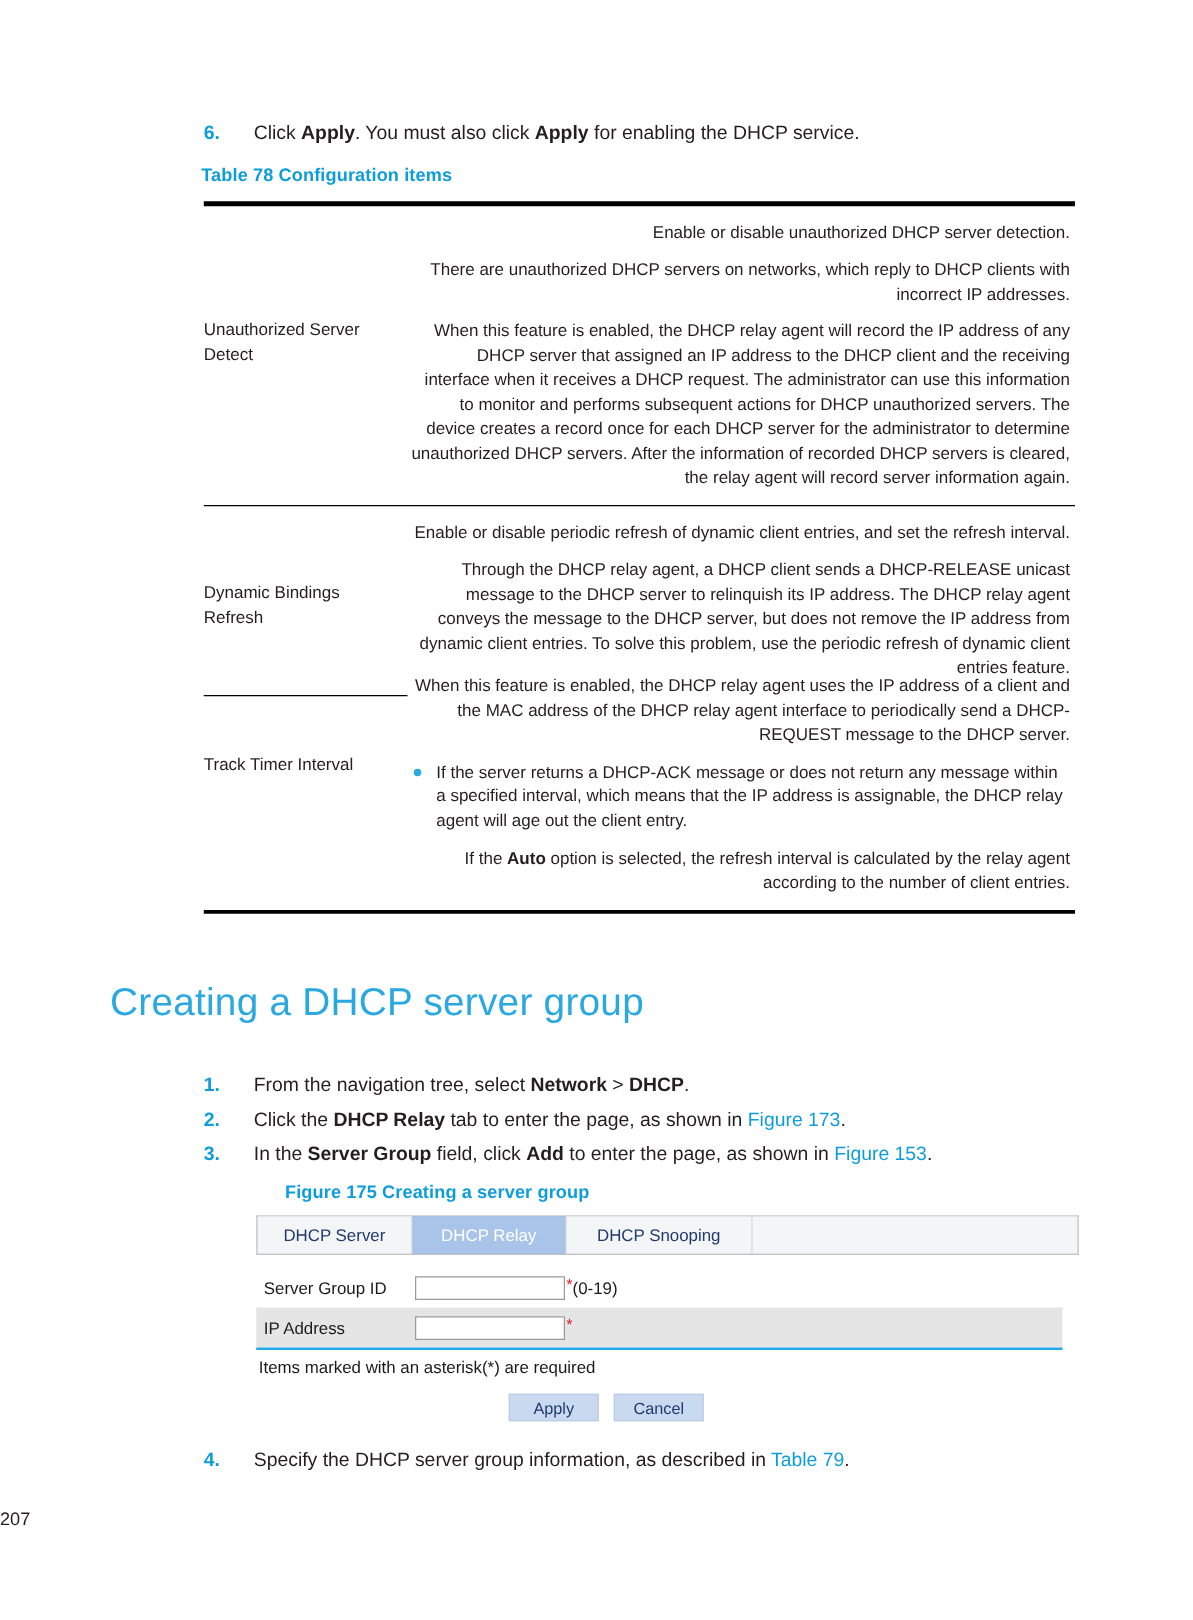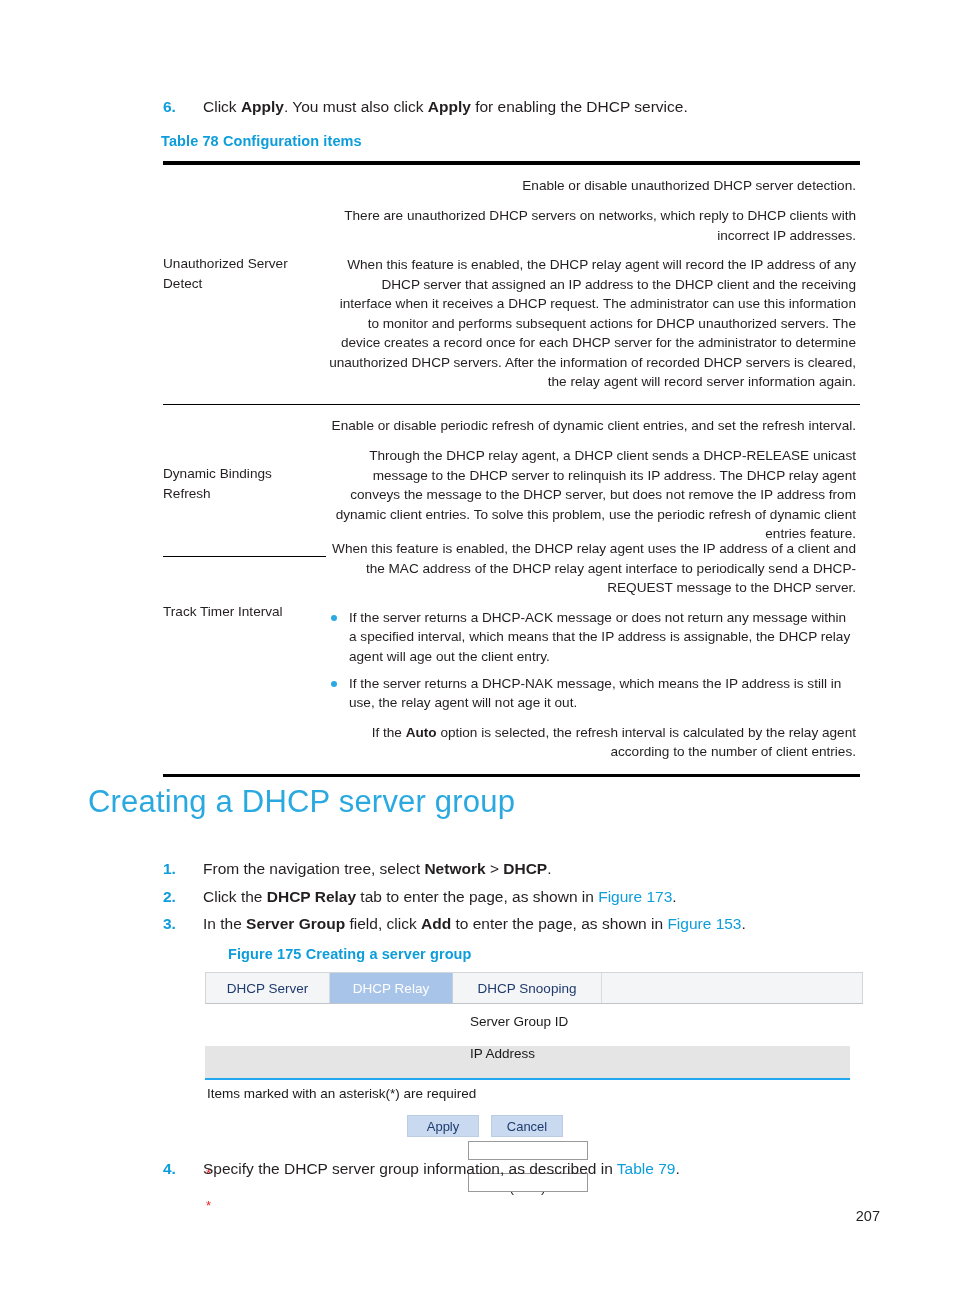--- a/index.html
+++ b/index.html
@@ -175,21 +175,20 @@
     border-right: none;
     background: #f4f5f7;
   }
 
   .ui-form { margin-top: 10px; }
   .ui-frow {
     display: flex;
     align-items: center;
     height: 32px;
     width: 645px;
-    flex-direction: column;
   }
   .ui-frow.alt { background: #e5e5e5; }
   .ui-flabel {
     width: 127px;
     flex: 0 0 127px;
     font-size: 13.5px;
     color: #1a1a1a;
     padding-left: 6px;
     box-sizing: border-box;
   }
@@ -242,21 +241,21 @@
     justify-content: center;
     box-sizing: border-box;
   }
 
   
   .pageno {
     position: absolute;
     left: 0;
     top: 1208px;
     width: 880px;
-    text-align: right;
+    text-align: left;
     font-size: 14.5px;
     color: #231f20;
   }
 </style>
 </head>
 <body>
 
 <div class="page">
 
   <div class="step" style="left:163px; top:96px; width:700px;">
@@ -301,21 +300,20 @@
     <div class="rowline-partial"></div>
 
     <div class="tbl-row" style="padding-top:0;">
       <div class="col-item">
         <div class="item-label" style="margin-top:45px;">Track Timer Interval</div>
       </div>
       <div class="col-desc" style="margin-top:-18px;">
         <p>When this feature is enabled, the DHCP relay agent uses the IP address of a client and the MAC address of the DHCP relay agent interface to periodically send a DHCP-REQUEST message to the DHCP server.</p>
         <ul class="bl">
           <li>If the server returns a DHCP-ACK message or does not return any message within a specified interval, which means that the IP address is assignable, the DHCP relay agent will age out the client entry.</li>
-          <li>If the server returns a DHCP-NAK message, which means the IP address is still in use, the relay agent will not age it out.</li>
         </ul>
         <p><span>If the </span><b>Auto</b><span> option is selected, the refresh interval is calculated by the relay agent according to the number of client entries.</span></p>
       </div>
     </div>
 
     <div class="botline" style="margin-top:12px;"></div>
   </div>
 
   <h1 class="h1">Creating a DHCP server group</h1>
 

